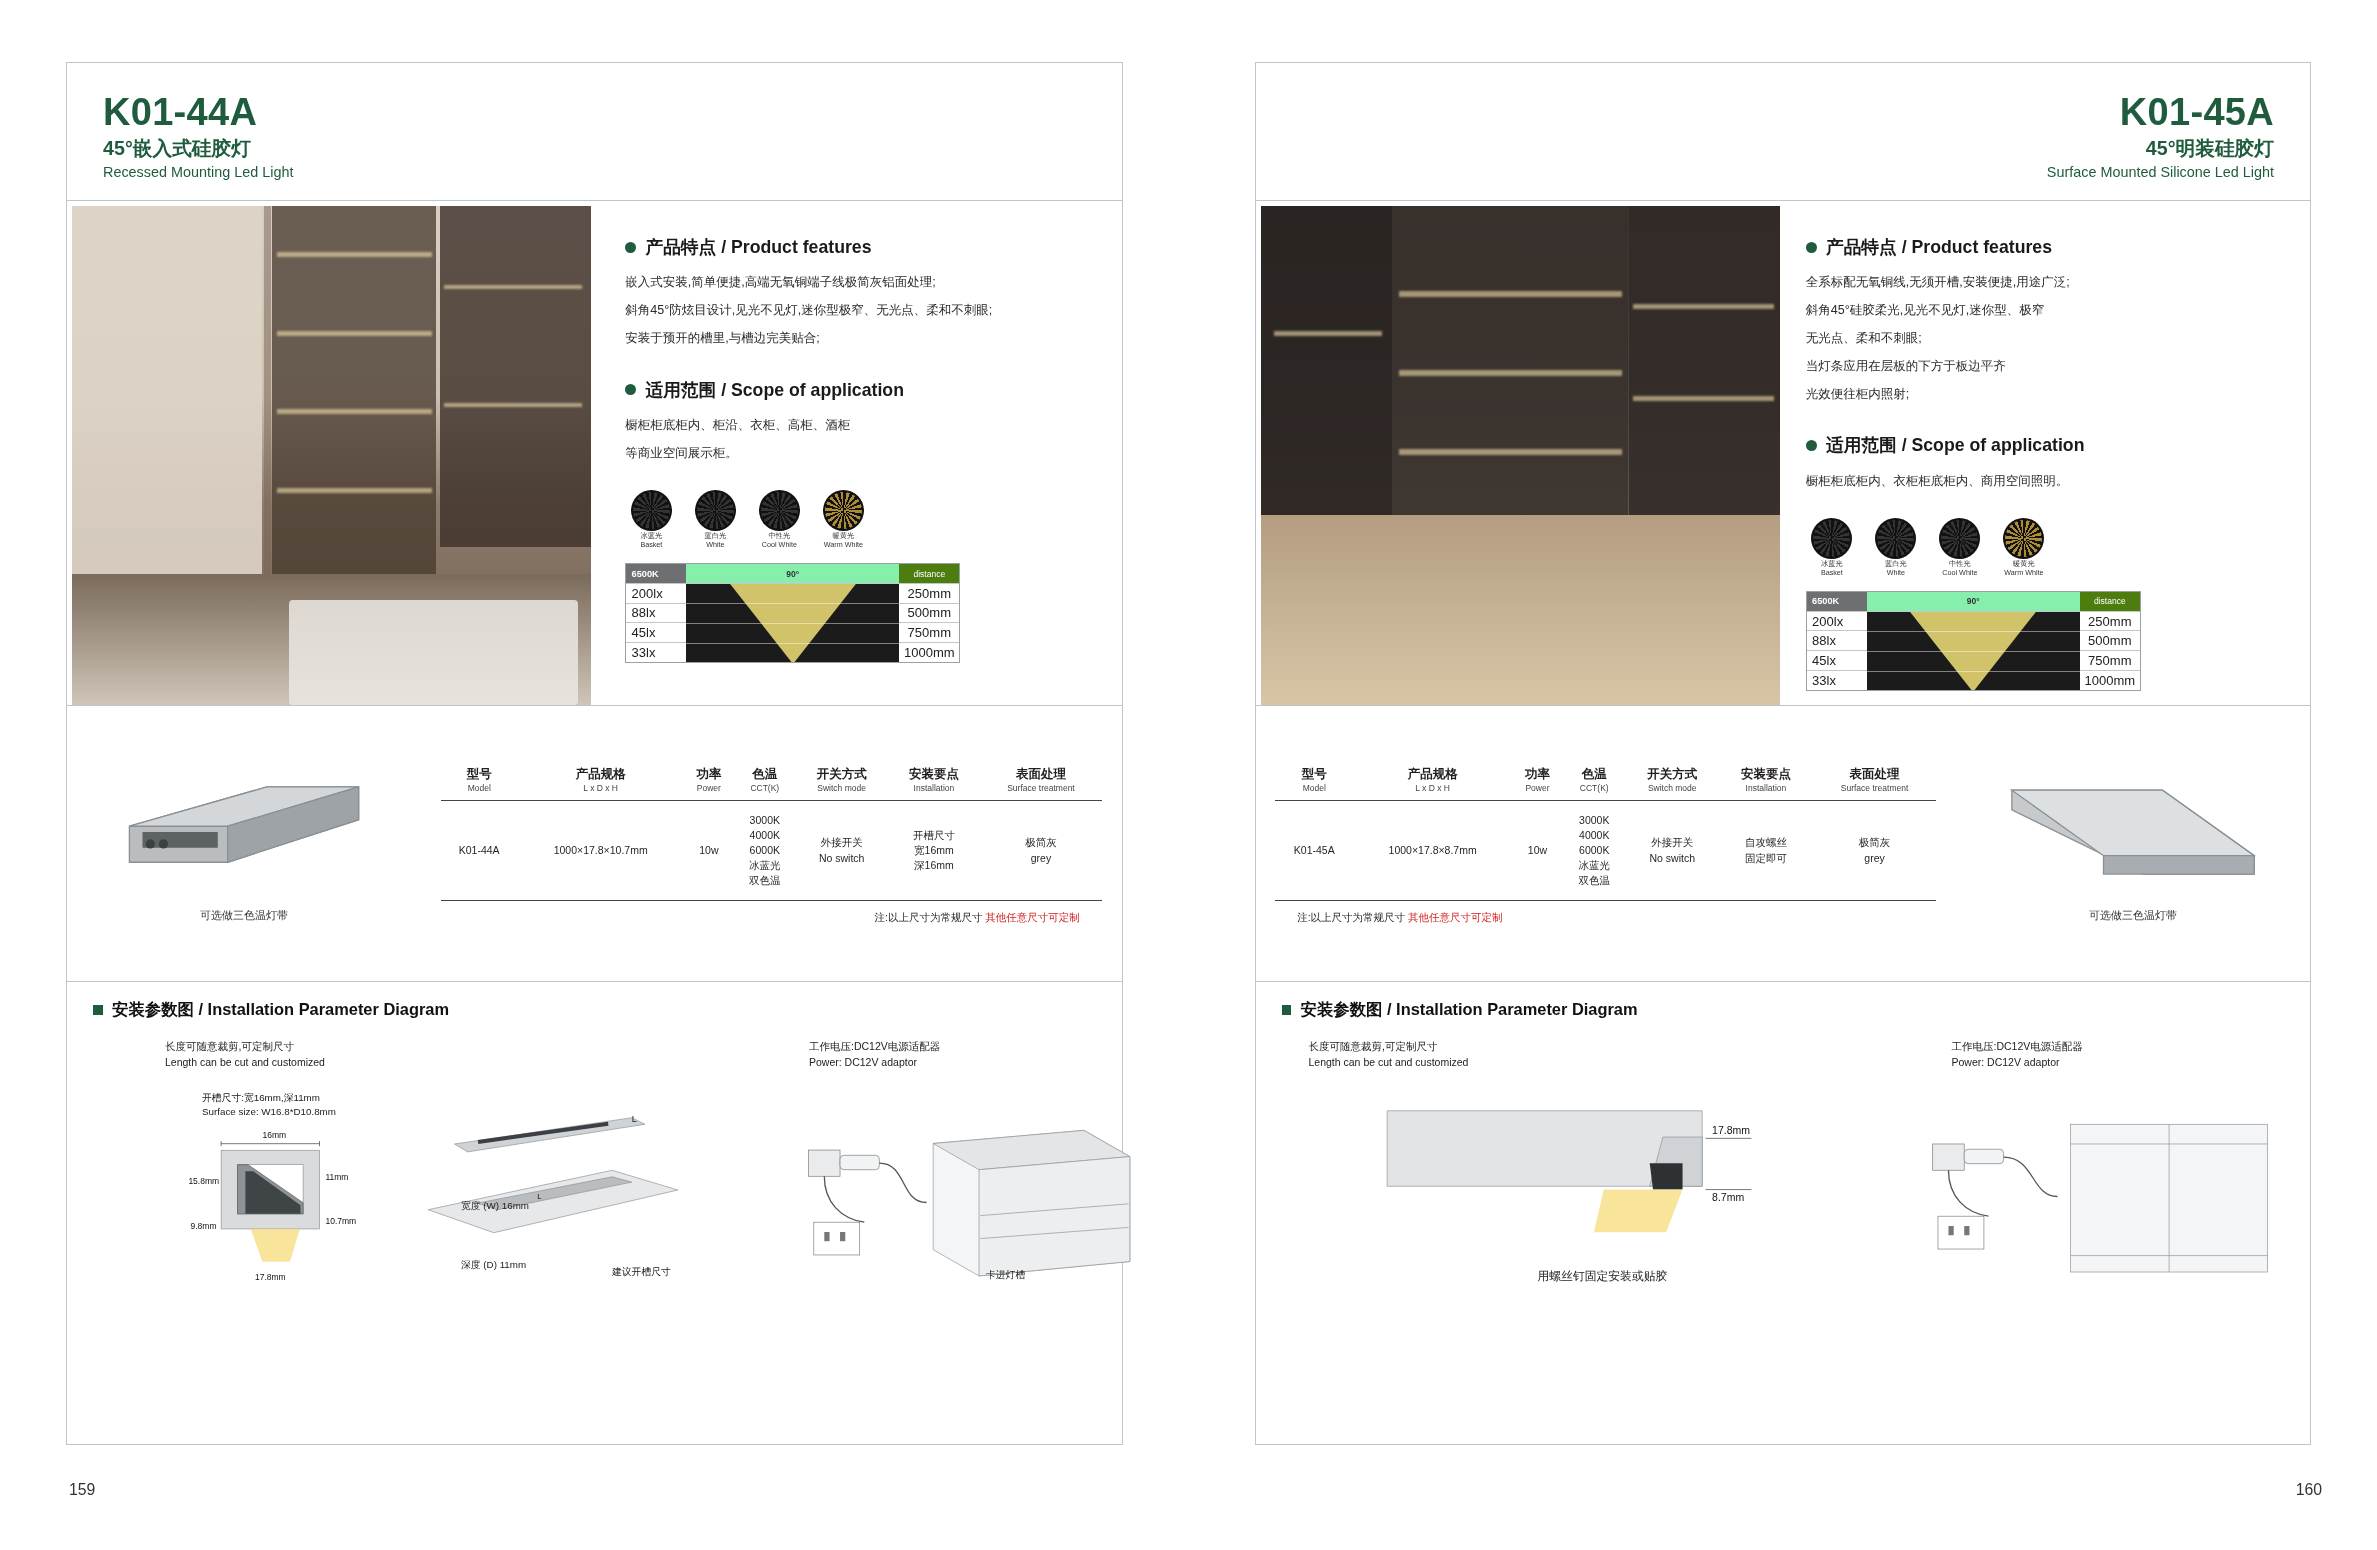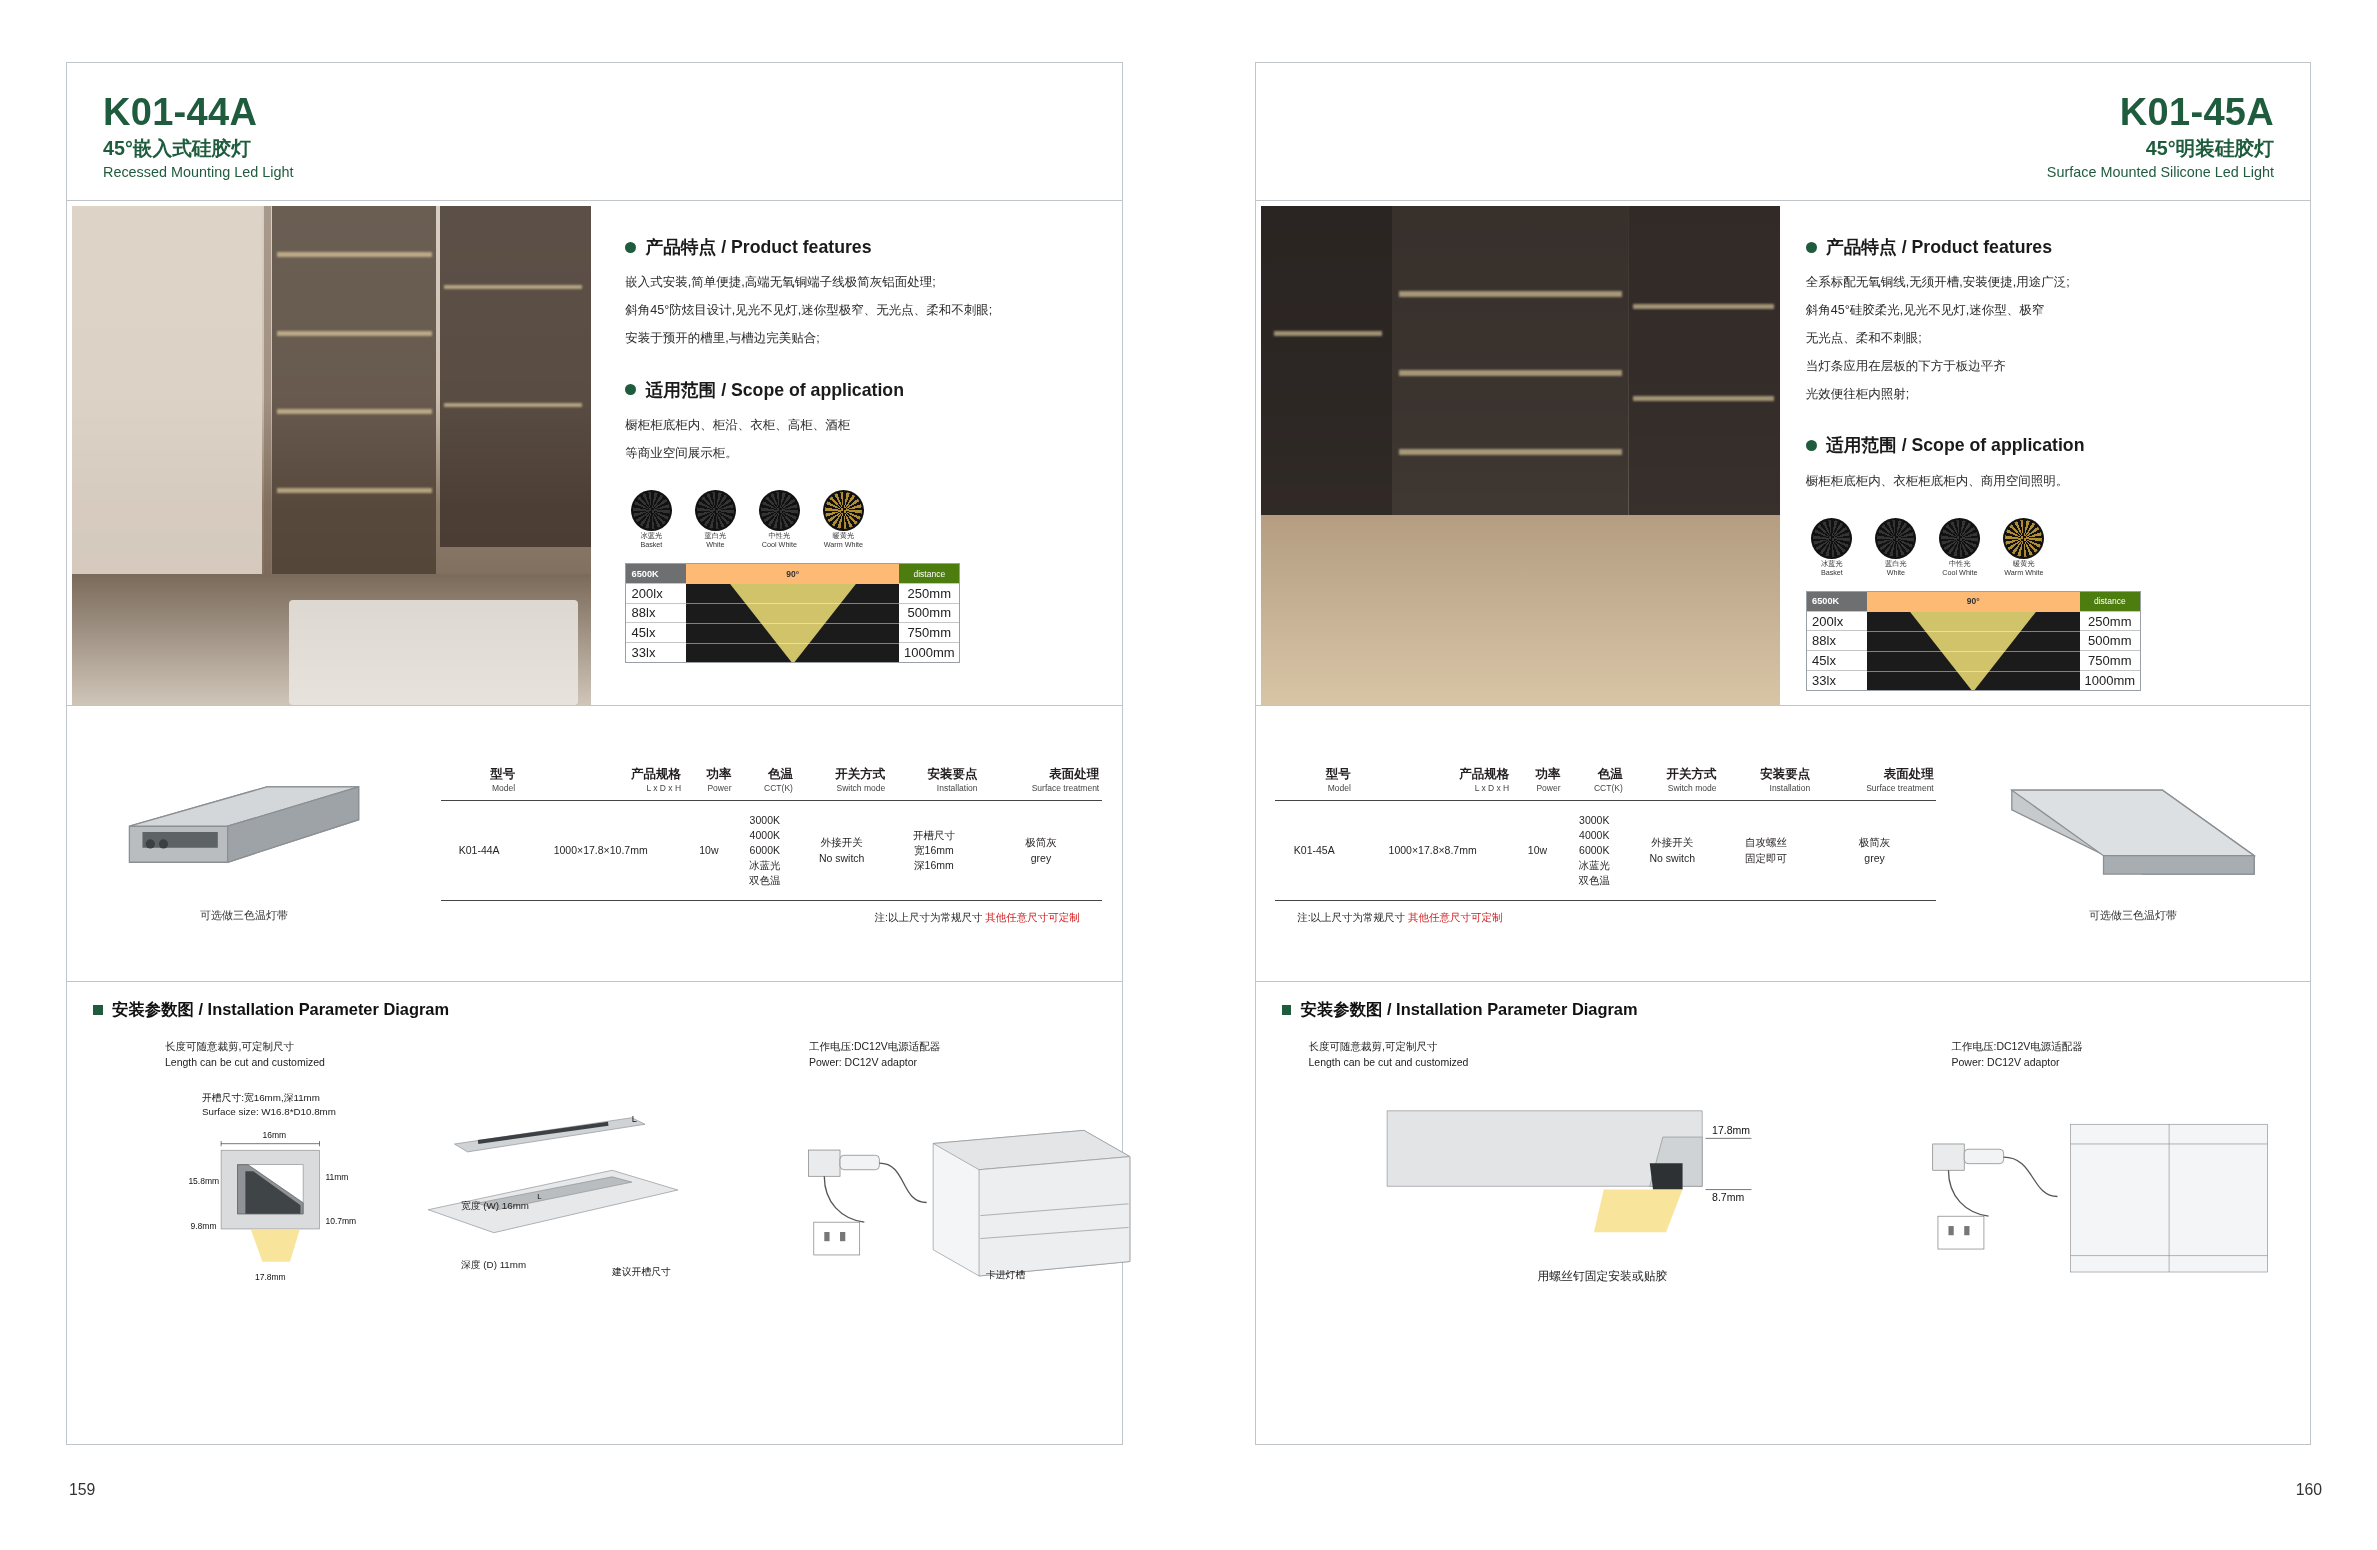--- a/index.html
+++ b/index.html
@@ -61,21 +61,21 @@
       repeating-conic-gradient(from 0deg, #111 0deg 10deg, #3a3a3a 10deg 20deg);
     opacity:.85;
   }
   .cct .lbl1 { font-size:7.2px; color:#333; margin-top:3.3px; line-height:1.15; }
   .cct .lbl2 { font-size:7.2px; color:#333; line-height:1.15; }
 
   
   .photo-table { width:335px; border:0.7px solid #9aa0a5; font-size:9.8px; }
   .pt-head { display:flex; height:18.4px; }
   .pt-head .k { width:60px; background:#6d6f71; color:#fff; display:flex; align-items:center; padding-left:5.3px; font-weight:bold; font-size:9.2px;}
-  .pt-head .mid { flex:1; background:#fdba74; position:relative; display:flex; align-items:center; justify-content:center; font-size:8.5px; font-weight:bold; color:#333;}
+  .pt-head .mid { flex:1; background:#86efac; position:relative; display:flex; align-items:center; justify-content:center; font-size:8.5px; font-weight:bold; color:#333;}
   .pt-head .d { width:60px; background:#4d7c0f; color:#fff; display:flex; align-items:center; justify-content:center; font-size:8.5px;}
   .pt-body { display:flex; height:79px; }
   .pt-left { width:60px; display:flex; flex-direction:column; }
   .pt-right { width:60px; display:flex; flex-direction:column; }
   .pt-left div, .pt-right div {
     flex:1; border-top:0.7px solid #c3c7ca; display:flex; align-items:center;
     font-size:13px; color:#222;
   }
   .pt-left div { padding-left:5.3px; }
   .pt-right div { justify-content:center; }
@@ -87,21 +87,21 @@
   }
   .pt-beam .line { position:absolute; left:0; right:0; height:0.7px; background:rgba(255,255,255,.45); }
 
   
   .spec { display:flex; height:276px; border-bottom:1.3px solid #bfc5c9; align-items:center; }
   .prod-img { width:354px; text-align:center; }
   .prod-cap { font-size:11px; color:#333; margin-top:11.8px; }
   .spec-table-wrap { flex:1; padding:0 19.7px; }
   table.spec-table { border-collapse:collapse; width:100%; font-size:10.5px; }
   table.spec-table th, table.spec-table td { text-align:center; padding:3.9px 2.6px; }
-  table.spec-table thead th { border-bottom:1.3px solid #444; padding-bottom:6.6px;text-align:right; }
+  table.spec-table thead th { border-bottom:1.3px solid #444; padding-bottom:6.6px; }
   table.spec-table thead .cn { font-size:12.5px; font-weight:bold; display:block; }
   table.spec-table thead .en { font-size:8.5px; font-weight:normal; color:#444; display:block; }
   table.spec-table tbody td { padding:11.8px 2.6px; line-height:1.45; }
   table.spec-table tbody tr { border-bottom:1.3px solid #444; }
   .note { font-size:10.5px; text-align:right; padding:9.2px 22px 0 0; }
   .note .red { color:#d01b1b; }
   .note.leftn { text-align:left; padding:9.2px 0 0 22px; }
 
   
   .install { padding:17px 0 0 0; }

